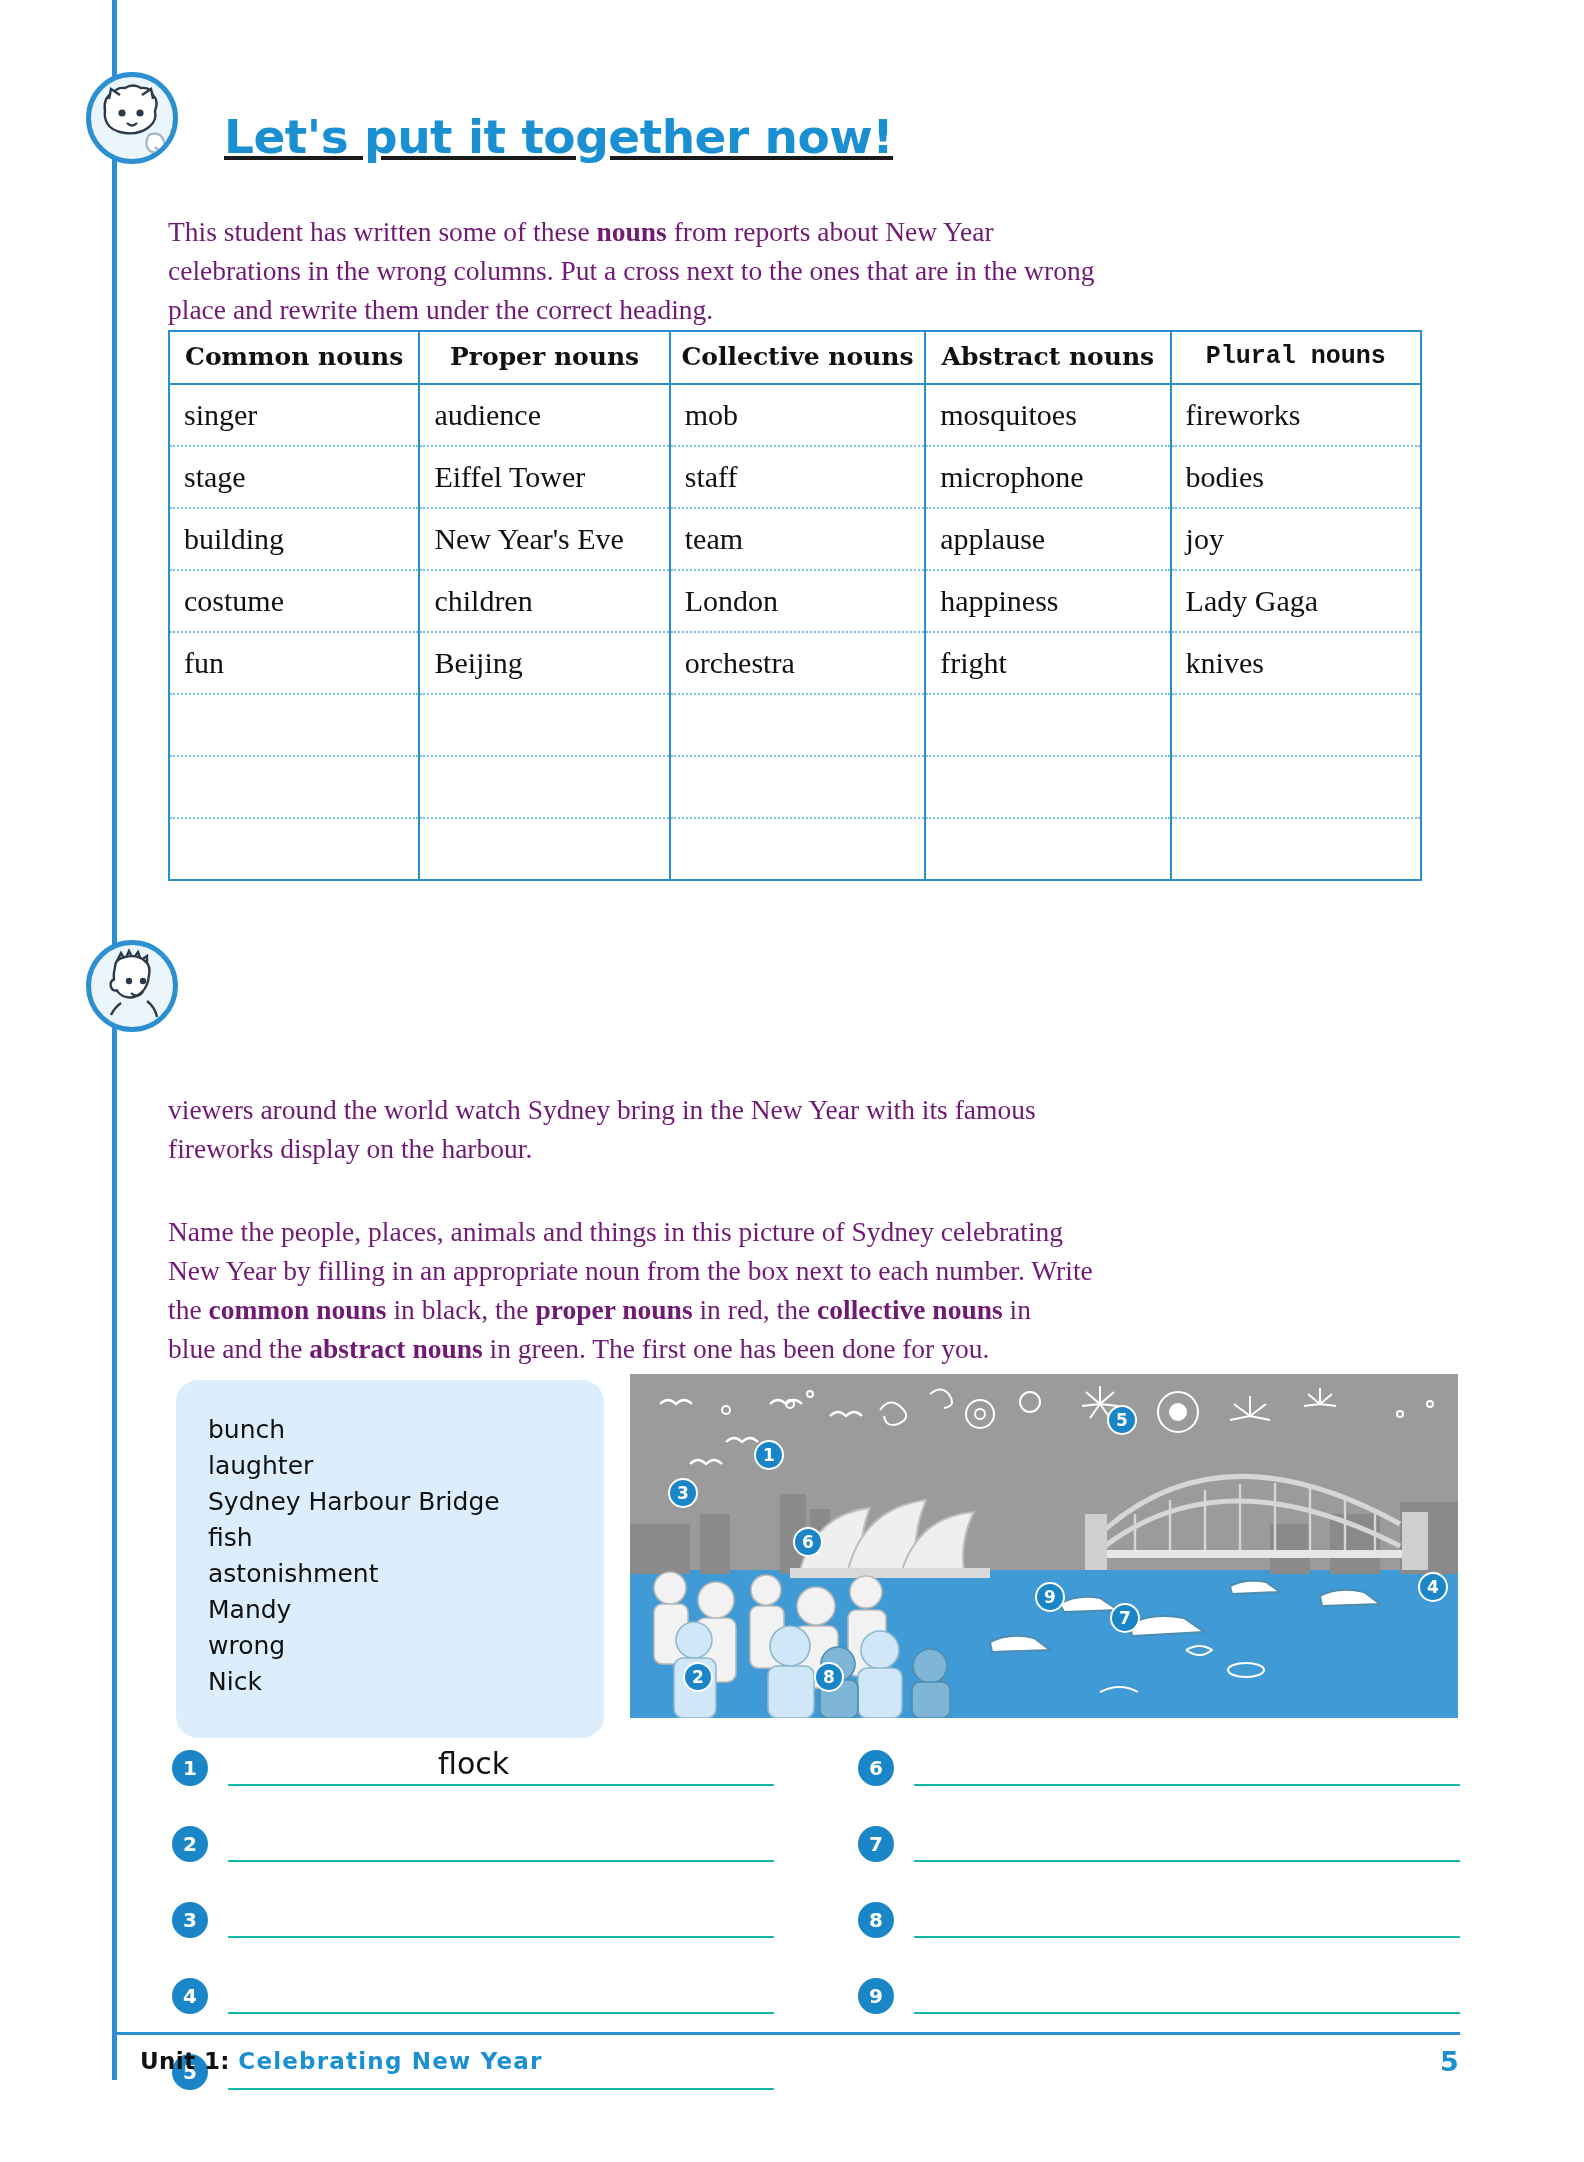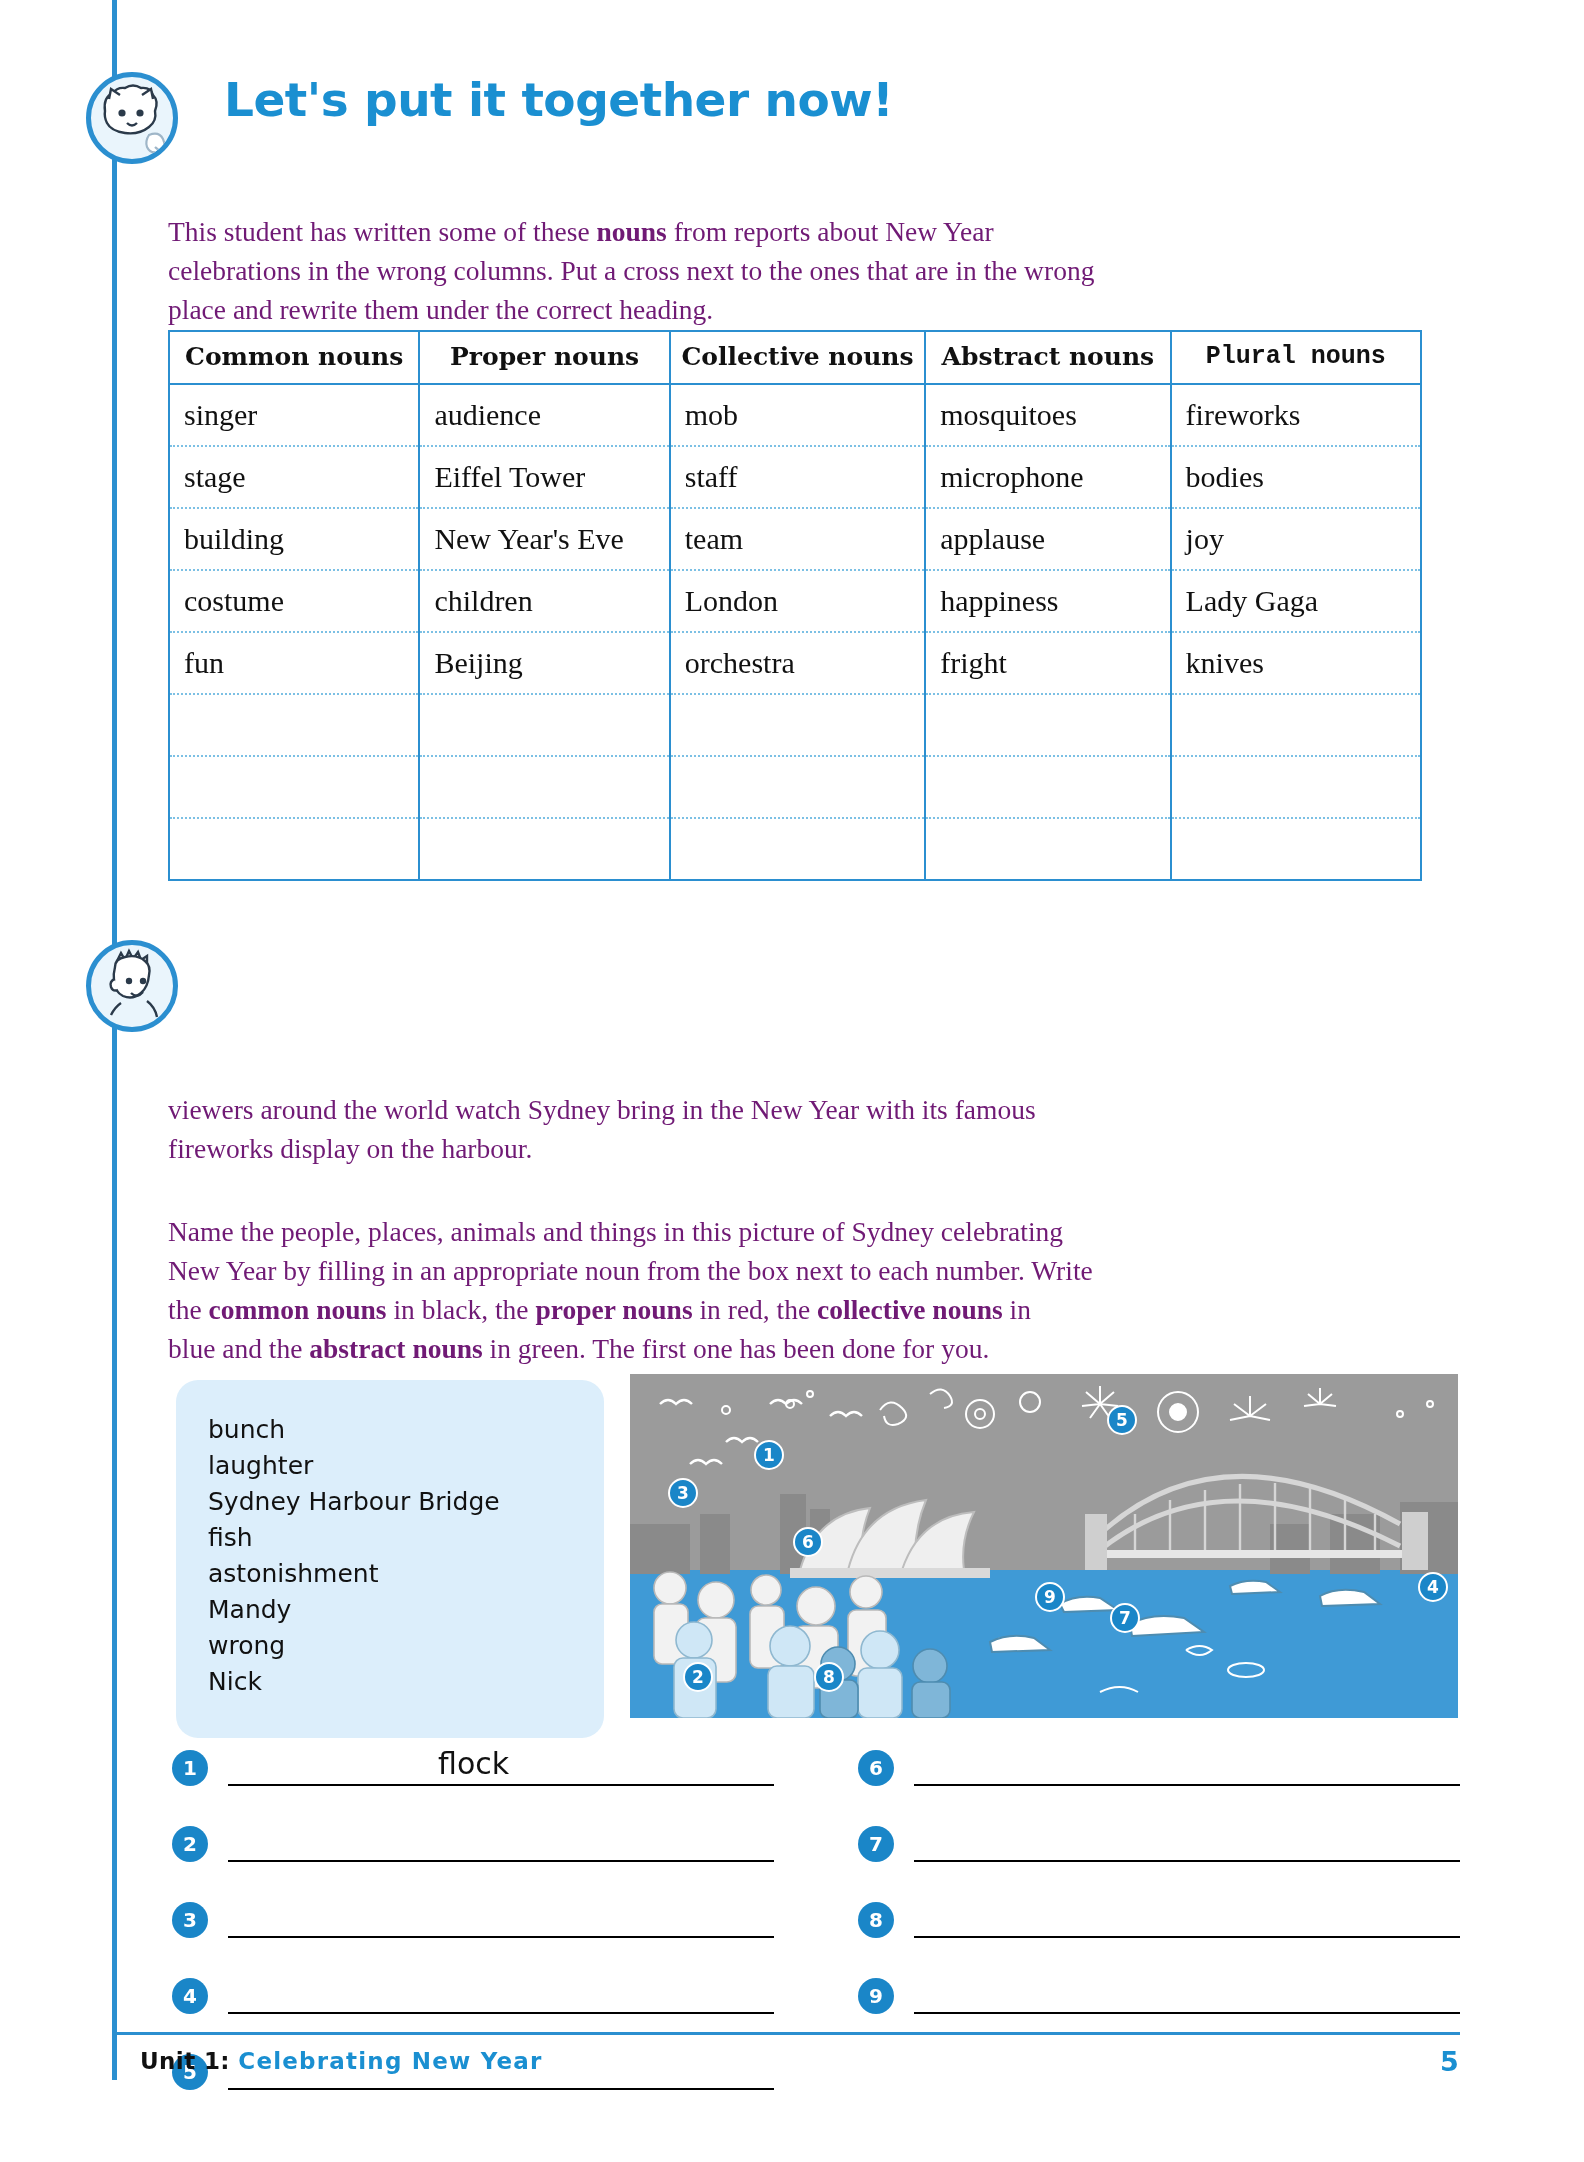--- a/index.html
+++ b/index.html
@@ -28,21 +28,22 @@
     top: 0px;
     width: 5px;
     height: 2080px;
     background: #2b8fd0;
   }
 
   
   .section-head {
     position: absolute;
     display: flex;
-    align-items: flex-start;
+    align-items: flex-end;
+    text-decoration: underline;
   }
   .avatar {
     width: 92px;
     height: 92px;
     border-radius: 50%;
     background: #eaf5fc;
     border: 5px solid #2b8fd0;
     box-sizing: border-box;
     position: relative;
     overflow: hidden;
@@ -158,21 +159,21 @@
     color: #fff;
     font-family: "DejaVu Sans", sans-serif;
     font-weight: bold;
     font-size: 20px;
     display: flex; align-items: center; justify-content: center;
     flex: none;
     margin-bottom: 0px;
   }
   .ans-line {
     width: 546px;
-    border-bottom: 2px solid #000000;
+    border-bottom: 2px solid #14b8a6;
     margin-left: 20px;
     height: 34px;
     position: relative;
     text-align: center;
   }
   .ans-answer {
     position: absolute;
     left: 210px;
     bottom: 3px;
     font-family: "DejaVu Sans", sans-serif;

